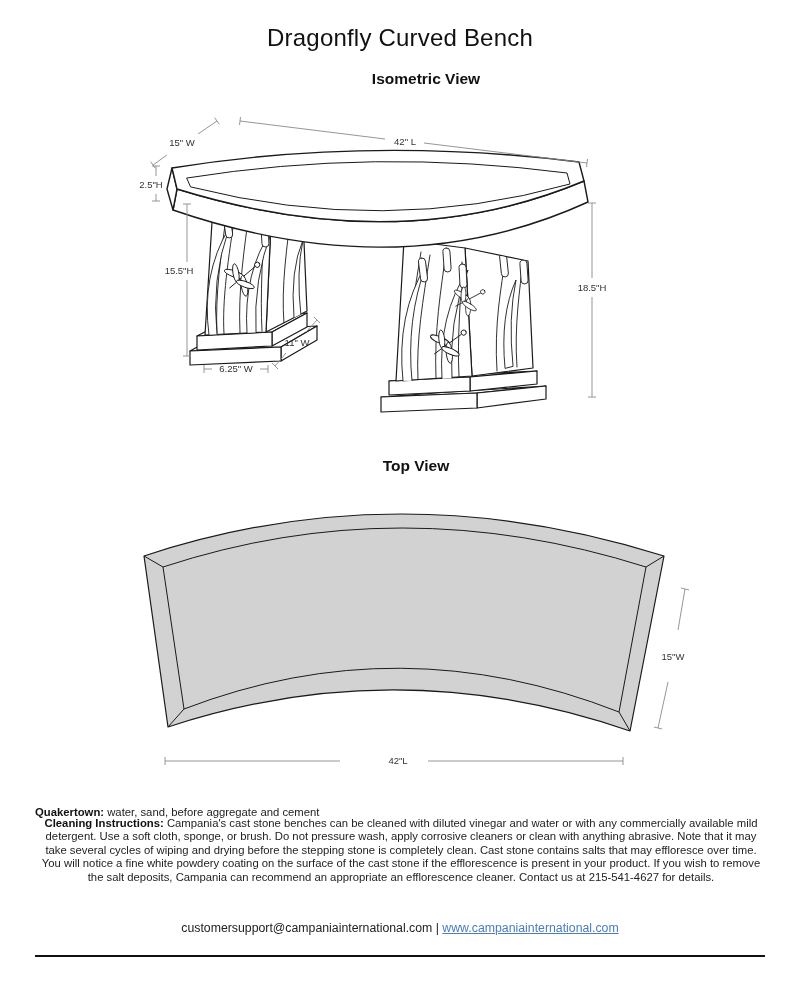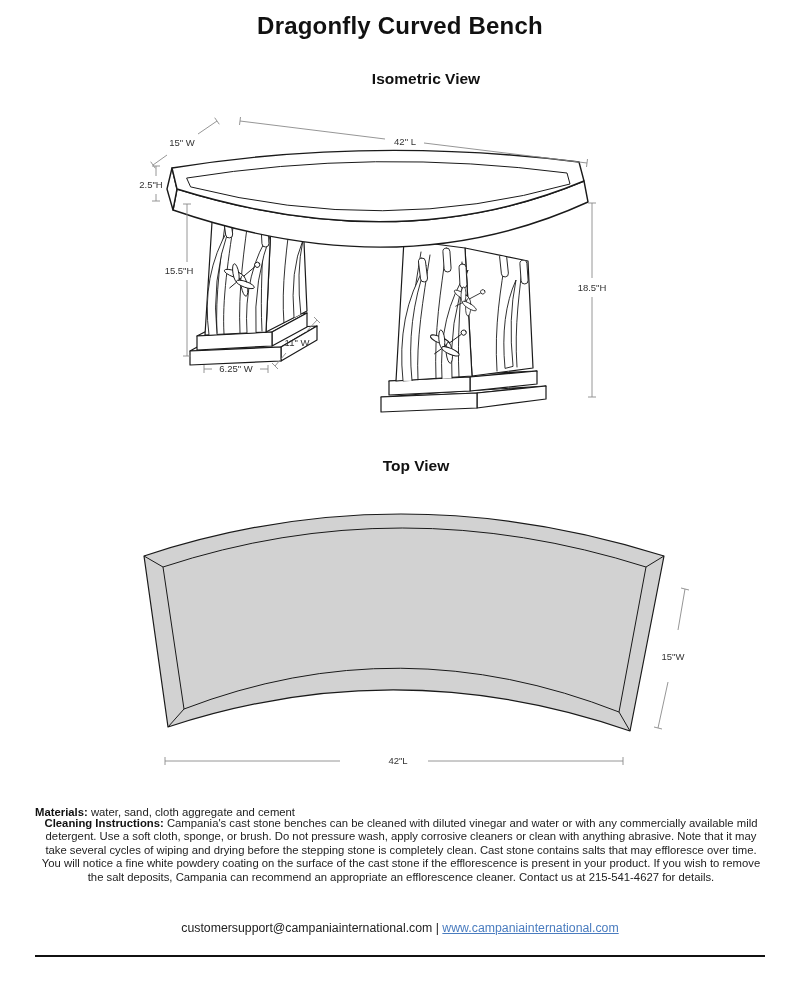--- a/index.html
+++ b/index.html
@@ -1,20 +1,20 @@
 <!DOCTYPE html>
 <html><head>
 <meta charset="utf-8">
 <style>
   html,body{margin:0;padding:0;background:#fff;}
   .page{position:relative;width:800px;height:1000px;background:#fff;overflow:hidden;
         font-family:"Liberation Sans",sans-serif;color:#1a1a1a;}
   .abs{position:absolute;}
   .center{left:0;width:800px;text-align:center;}
-  .page-title{top:12px;font-size:24px;font-weight:bold;letter-spacing:.2px;color:#111;}
+  .page-title{top:24px;font-size:24px;font-weight:normal;letter-spacing:.2px;color:#111;}
   .view-label{font-size:15.5px;font-weight:bold;color:#111;}
   .iso-label{top:70px;padding-left:26px;}
   .top-label{top:457px;padding-left:16px;}
   .bodytext{left:35px;width:732px;font-size:11.3px;line-height:13.4px;color:#222;}
   .materials{top:806px;}
   .cleaning{top:817px;text-align:center;}
   .b{font-weight:bold;color:#111;}
   .footer-rule{left:35px;top:955px;width:730px;height:0;border-top:2.5px solid #111;}
   .footer-line{font-size:12.3px;color:#222;}
   .f1{top:961px;}
@@ -143,22 +143,22 @@
     </g>
     <g stroke="#8a8a8a" fill="none" stroke-width="0.9">
       <path d="M685,589 L678,630 M668,682 L658,728 M681,588 L689,590 M654,727 L662,729"></path>
       <path d="M165,761 L340,761 M428,761 L623,761 M165,757 L165,765 M623,757 L623,765"></path>
     </g>
     <text x="673" y="660" text-anchor="middle">15"W</text>
     <text x="398" y="764" text-anchor="middle">42"L</text>
   </svg>
 
   <p class="abs bodytext materials" style="margin:0">
-    <span class="b">Materials:</span>
-    <span>water, sand, cloth aggregate and cement</span>
+    <span class="b">Quakertown:</span>
+    <span>water, sand, before aggregate and cement</span>
   </p>
 
   <p class="abs bodytext cleaning" style="margin:0">
     <span class="b">Cleaning Instructions:</span>
     <span>Campania's cast stone benches can be cleaned with diluted vinegar and water or with any commercially available mild detergent. Use a soft cloth, sponge, or brush. Do not pressure wash, apply corrosive cleaners or clean with anything abrasive. Note that it may take several cycles of wiping and drying before the stepping stone is completely clean. Cast stone contains salts that may effloresce over time. You will notice a fine white powdery coating on the surface of the cast stone if the efflorescence is present in your product. If you wish to remove the salt deposits, Campania can recommend an appropriate an efflorescence cleaner. Contact us at 215-541-4627 for details.</span>
   </p>
 
   <div class="abs footer-rule"></div>
   <div class="abs center footer-line f2">
     <span>customersupport@campaniainternational.com</span>

